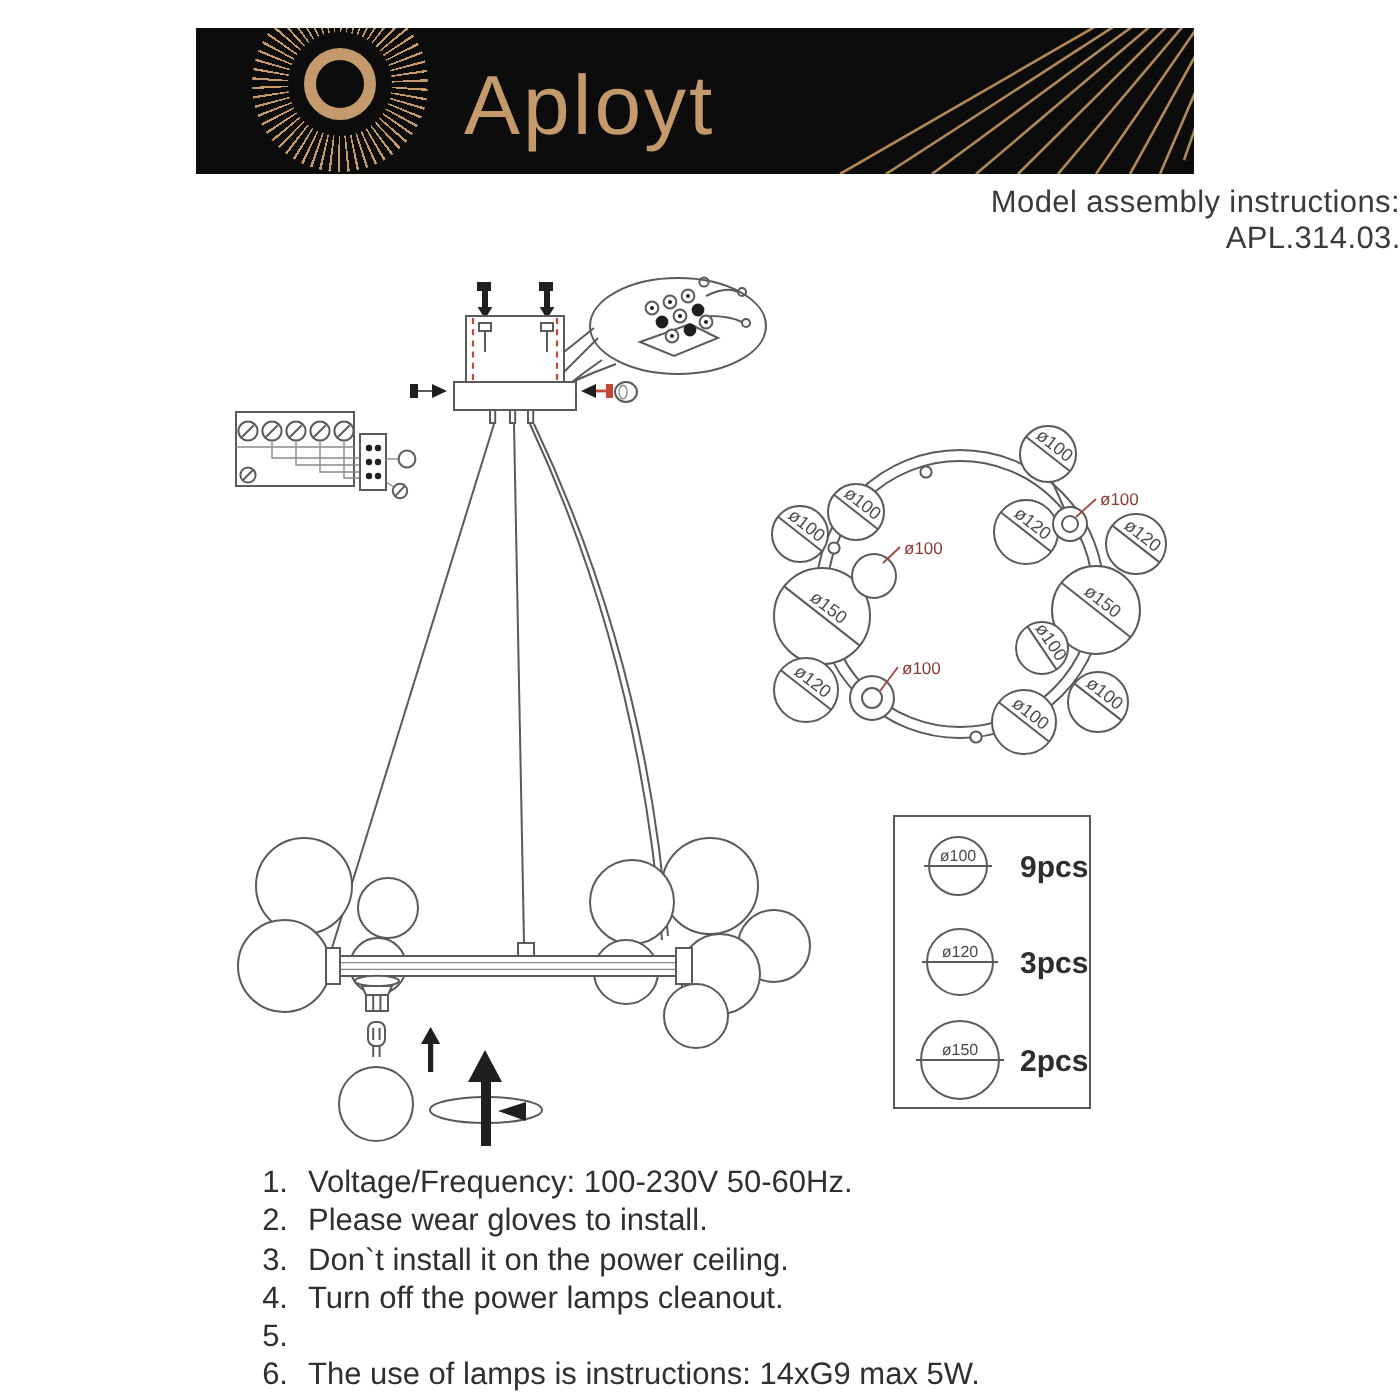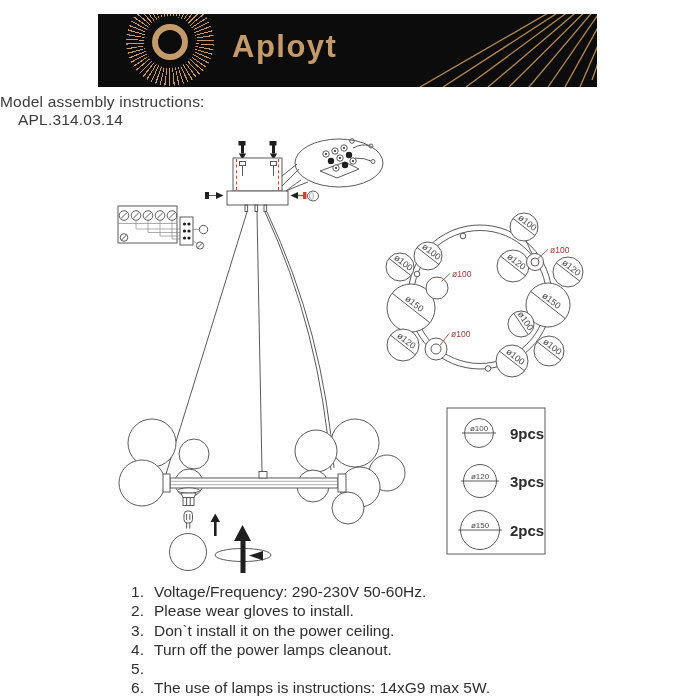--- a/index.html
+++ b/index.html
@@ -18,27 +18,27 @@
   }
   #burst-hole {
     position:absolute; left:46px; top:2px; width:52px; height:52px; border-radius:50%;
     background:#0c0c0c;
   }
   #burst-ring {
     position:absolute; left:54px; top:10px; width:24px; height:24px; border-radius:50%;
     background:#0c0c0c; border:6px solid #c49a6c;
   }
   #brand-name {
-    position:absolute; left:134px; top:15px; color:#c49a6c; font-size:31px;
-    font-weight:700; letter-spacing:1.5px;
+    position:absolute; left:134px; top:15px; color:#c49a6c; font-size:42px;
+    font-weight:400; letter-spacing:1.5px;
   }
   #fan { position:absolute; left:0; top:0; }
   
   .title-line {
-    position:absolute; left:0; width:700px; text-align:left;
+    position:absolute; left:0; width:700px; text-align:right;
     color:#3a3a3a; font-size:15.5px; letter-spacing:0.2px;
   }
   #title1 { top:93px; }
   #title2 { top:111px;padding-left:18px; }
   
   #drawing { position:absolute; left:0; top:0; }
   .ln  { stroke:#5a5a5a; fill:none; stroke-width:1; }
   .lt  { stroke:#8a8a8a; fill:none; stroke-width:0.7; }
   .fw  { stroke:#5a5a5a; fill:#ffffff; stroke-width:1; }
   .blk { fill:#1f1f1f; stroke:none; }
@@ -355,21 +355,21 @@
         <line x1="458" y1="530" x2="502" y2="530" class="ln"></line>
         <text x="480" y="527.5" class="legsize">ø150</text>
         <text x="510" y="535.5" class="legqty">2pcs</text>
       </g>
     </g>
   </svg>
 
   <div id="instructions">
     <div class="inst-row">
       <span class="inst-num">1.</span>
-      <span class="inst-txt">Voltage/Frequency: 290-230V 50-60Hz.</span>
+      <span class="inst-txt">Voltage/Frequency: 100-230V 50-60Hz.</span>
     </div>
     <div class="inst-row">
       <span class="inst-num">2.</span>
       <span class="inst-txt">Please wear gloves to install.</span>
     </div>
     <div class="inst-row">
       <span class="inst-num">3.</span>
       <span class="inst-txt">Don`t install it on the power ceiling.</span>
     </div>
     <div class="inst-row">

